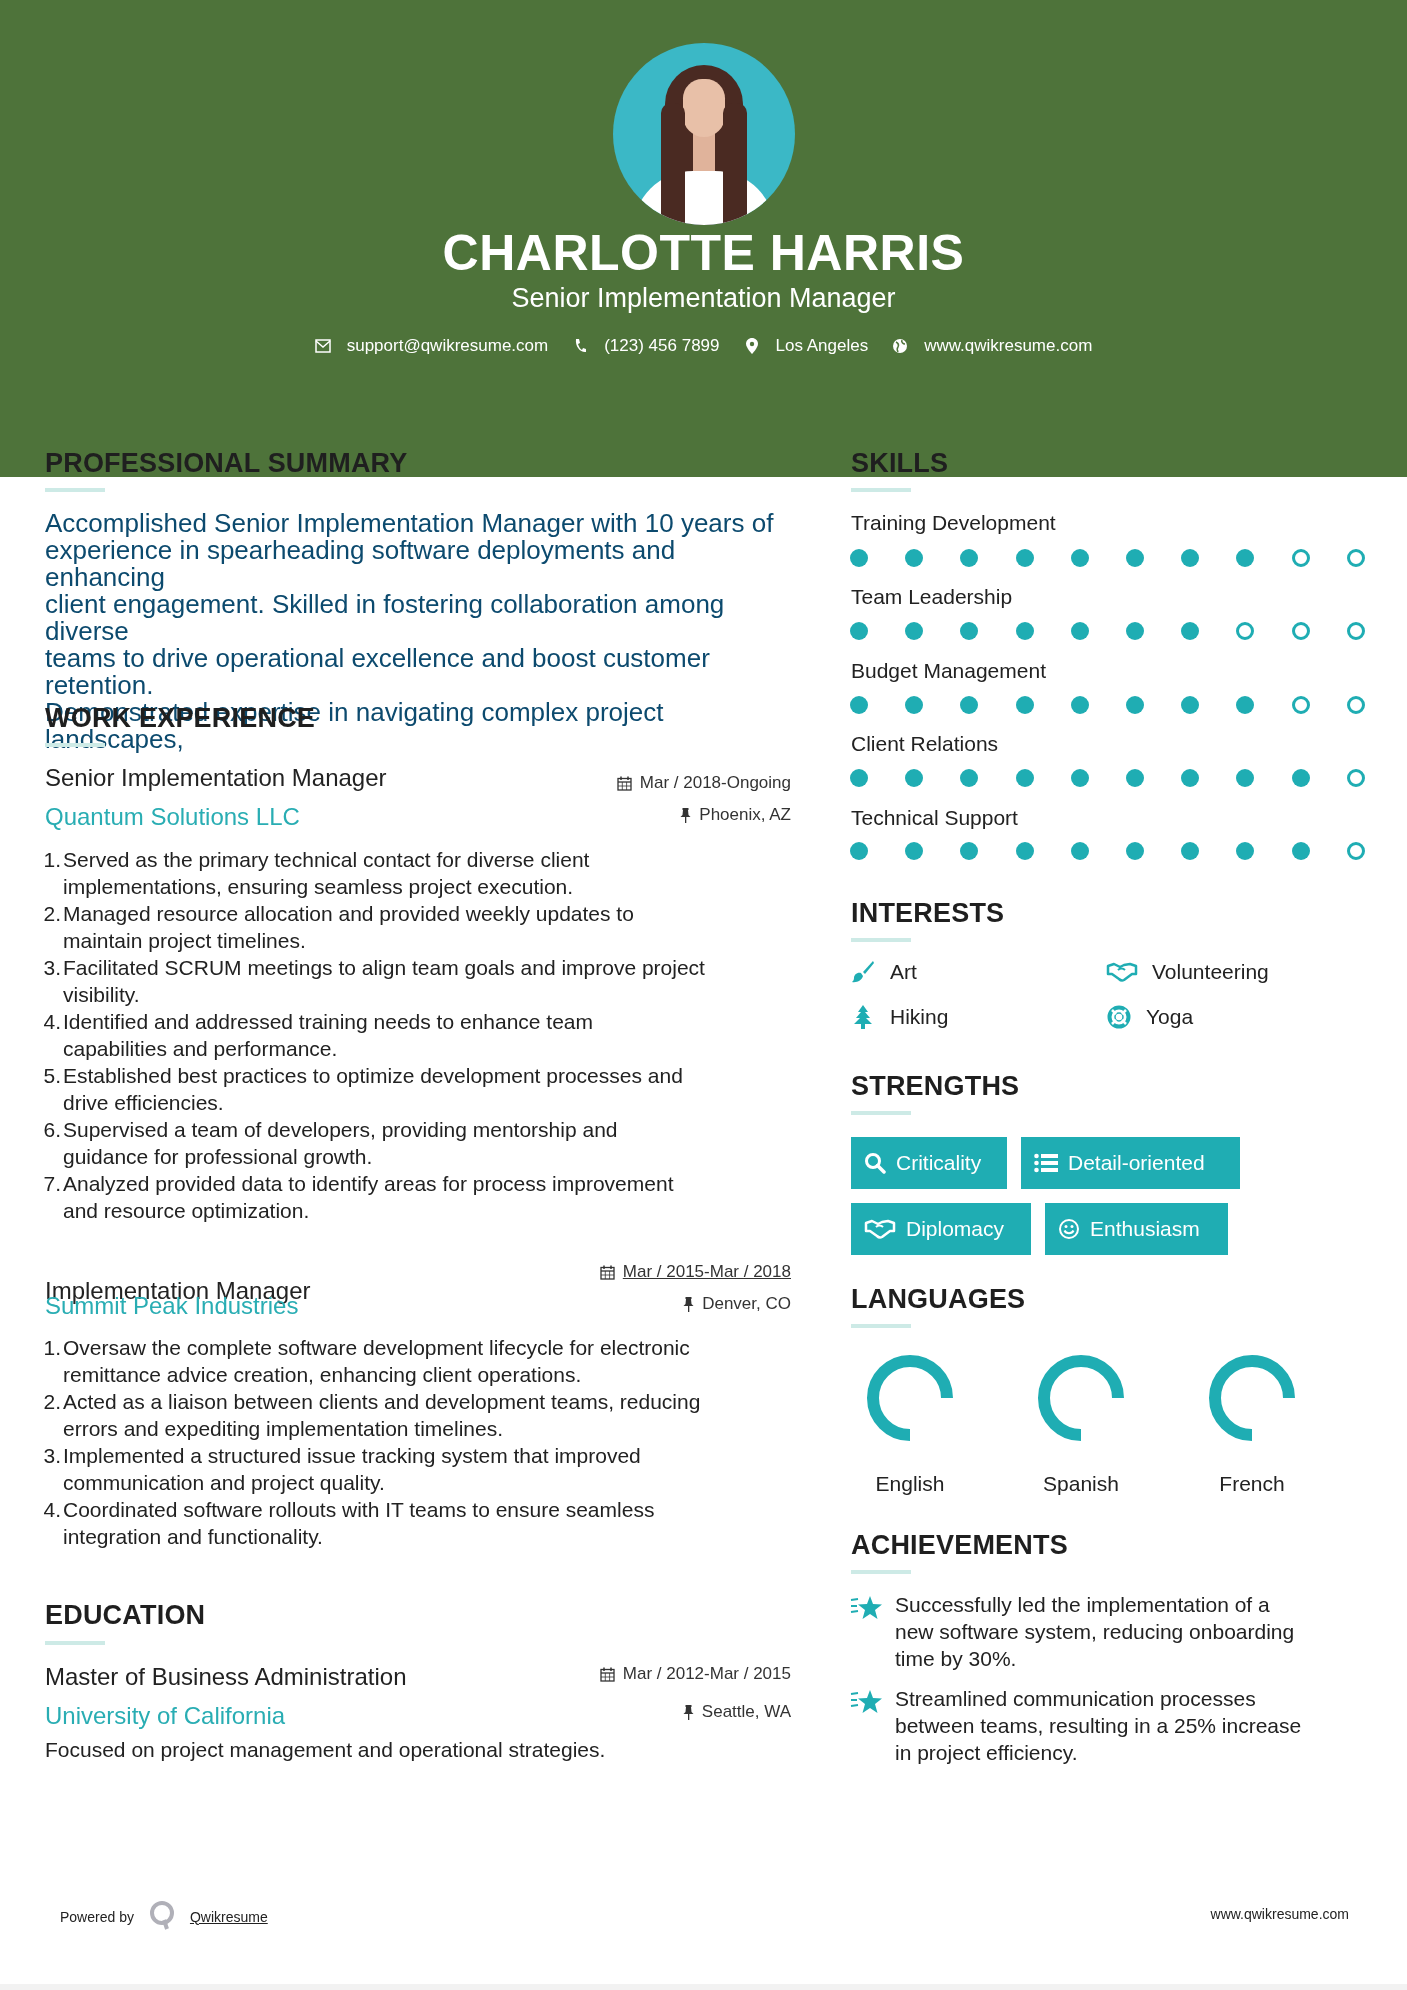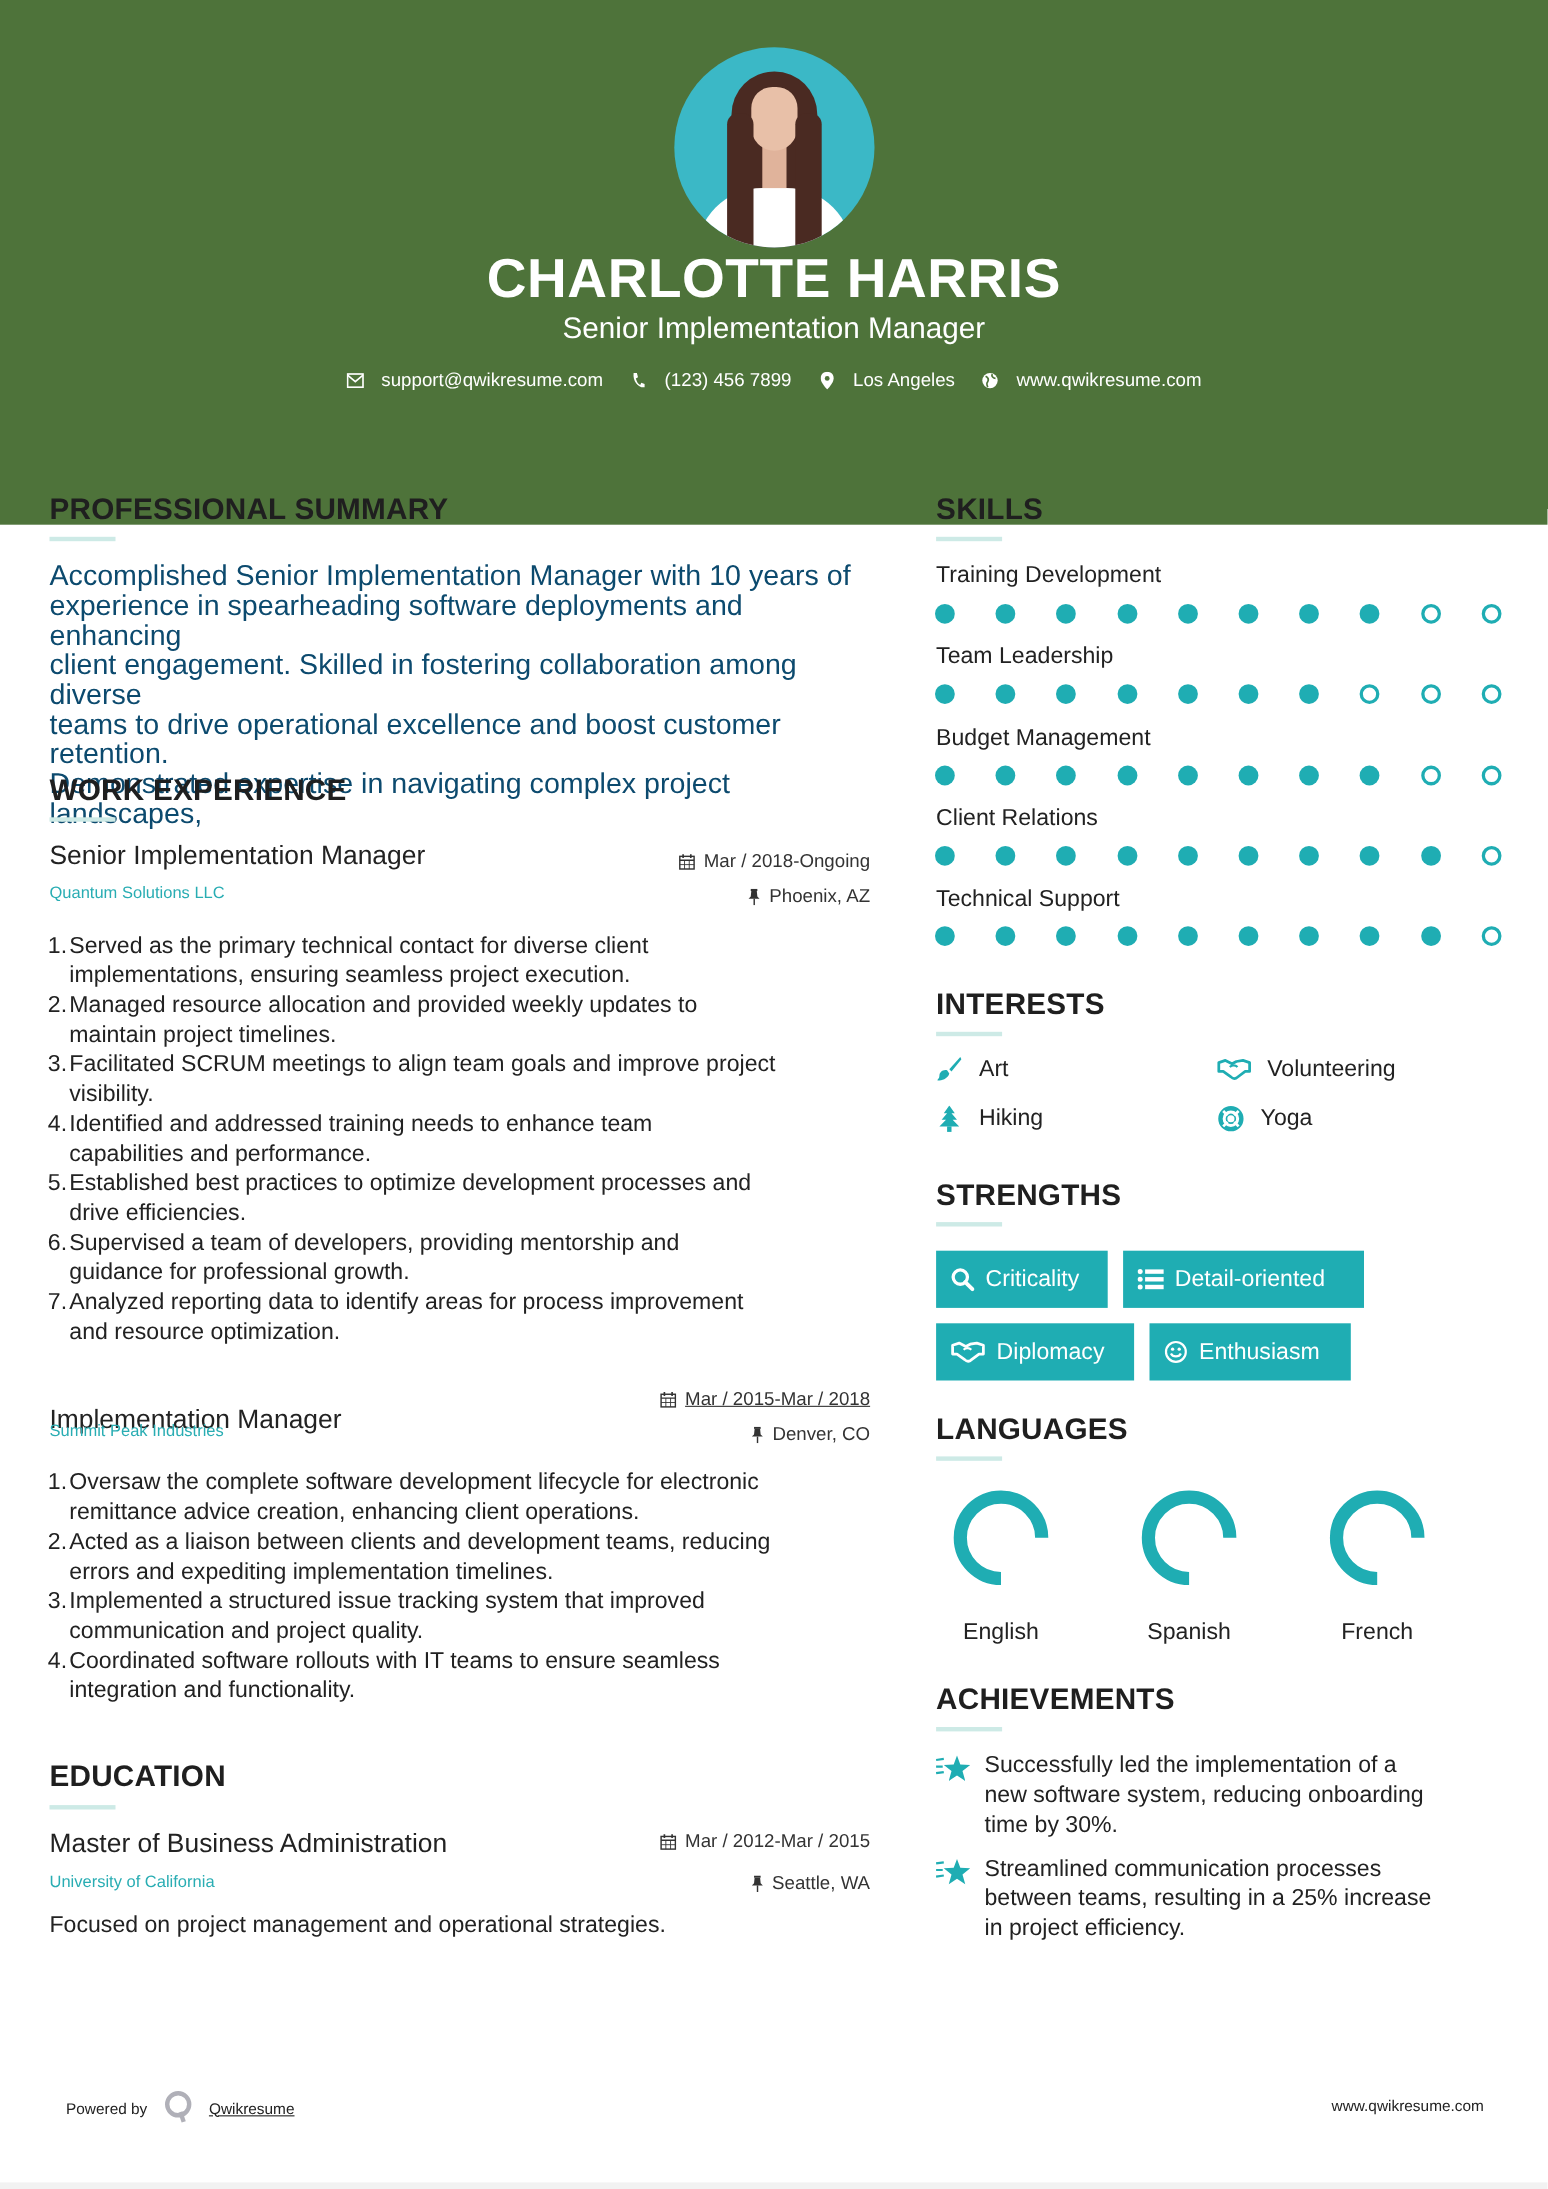--- a/index.html
+++ b/index.html
@@ -20,21 +20,21 @@
   .contacts { position: absolute; left: 0; width: 1407px; top: 336px; display: flex; justify-content: center; align-items: center; color: #fff; font-size: 17px; }
   .contact { display: flex; align-items: center; margin: 0 12px; }
   .contact .ic { width: 16px; height: 16px; margin-right: 16px; display: inline-flex; align-items: center; justify-content: center; }
 
   .section-h { position: absolute; font-size: 27px; font-weight: bold; color: #1f1f1f; letter-spacing: 0.2px; }
   .underline { position: absolute; width: 60px; height: 4px; background: #cdeae6; }
 
   .summary { position: absolute; left: 45px; top: 510px; width: 750px; font-size: 26px; line-height: 27px; color: #0c4a6e; }
 
   .job-title { position: absolute; font-size: 24px; color: #222; }
-  .company { position: absolute; font-size: 15px; color: #29adb3; text-align: center; }
+  .company { position: absolute; font-size: 24px; color: #29adb3; text-align: center; }
   .meta { position: absolute; right: 616px; font-size: 17px; color: #333; display: flex; align-items: center; white-space: nowrap; }
   .meta .ic { margin-right: 8px; display: inline-flex; }
   ol.bullets { position: absolute; left: 45px; width: 760px; font-size: 21px; line-height: 27px; color: #222; list-style: none; }
   ol.bullets li { position: relative; padding-left: 18px; }
   ol.bullets li .num { position: absolute; left: -12px; top: 0; width: 28px; text-align: right; }
   .edu-desc { position: absolute; left: 45px; top: 1738px; font-size: 21px; color: #222; }
 
   .skill-label { position: absolute; left: 851px; font-size: 21px; color: #222; }
   .dots { position: absolute; left: 850px; width: 515px; height: 20px; }
   .dot { position: absolute; top: 0; width: 18px; height: 18px; border-radius: 50%; }
@@ -179,21 +179,21 @@
       <div>Established best practices to optimize development processes and</div>
       <div>drive efficiencies.</div>
     </li>
   <li>
       <span class="num">6.</span>
       <div>Supervised a team of developers, providing mentorship and</div>
       <div>guidance for professional growth.</div>
     </li>
   <li>
       <span class="num">7.</span>
-      <div>Analyzed reporting data to identify areas for process improvement</div>
+      <div>Analyzed provided data to identify areas for process improvement</div>
       <div>and resource optimization.</div>
     </li>
 </ol>
 
 <div class="job-title" style="left:45px;top:1253px;margin-top:24px;">Implementation Manager</div>
 <div class="company" style="left:45px;top:1292px;">Summit Peak Industries</div>
 <div class="meta" style="top:1262px;text-decoration:underline;">
   <span class="ic">
     <svg width="15" height="15" viewBox="0 0 15 15">
         <rect x="1" y="2.5" width="13" height="11.5" fill="none" stroke="#333" stroke-width="1.3"></rect>

